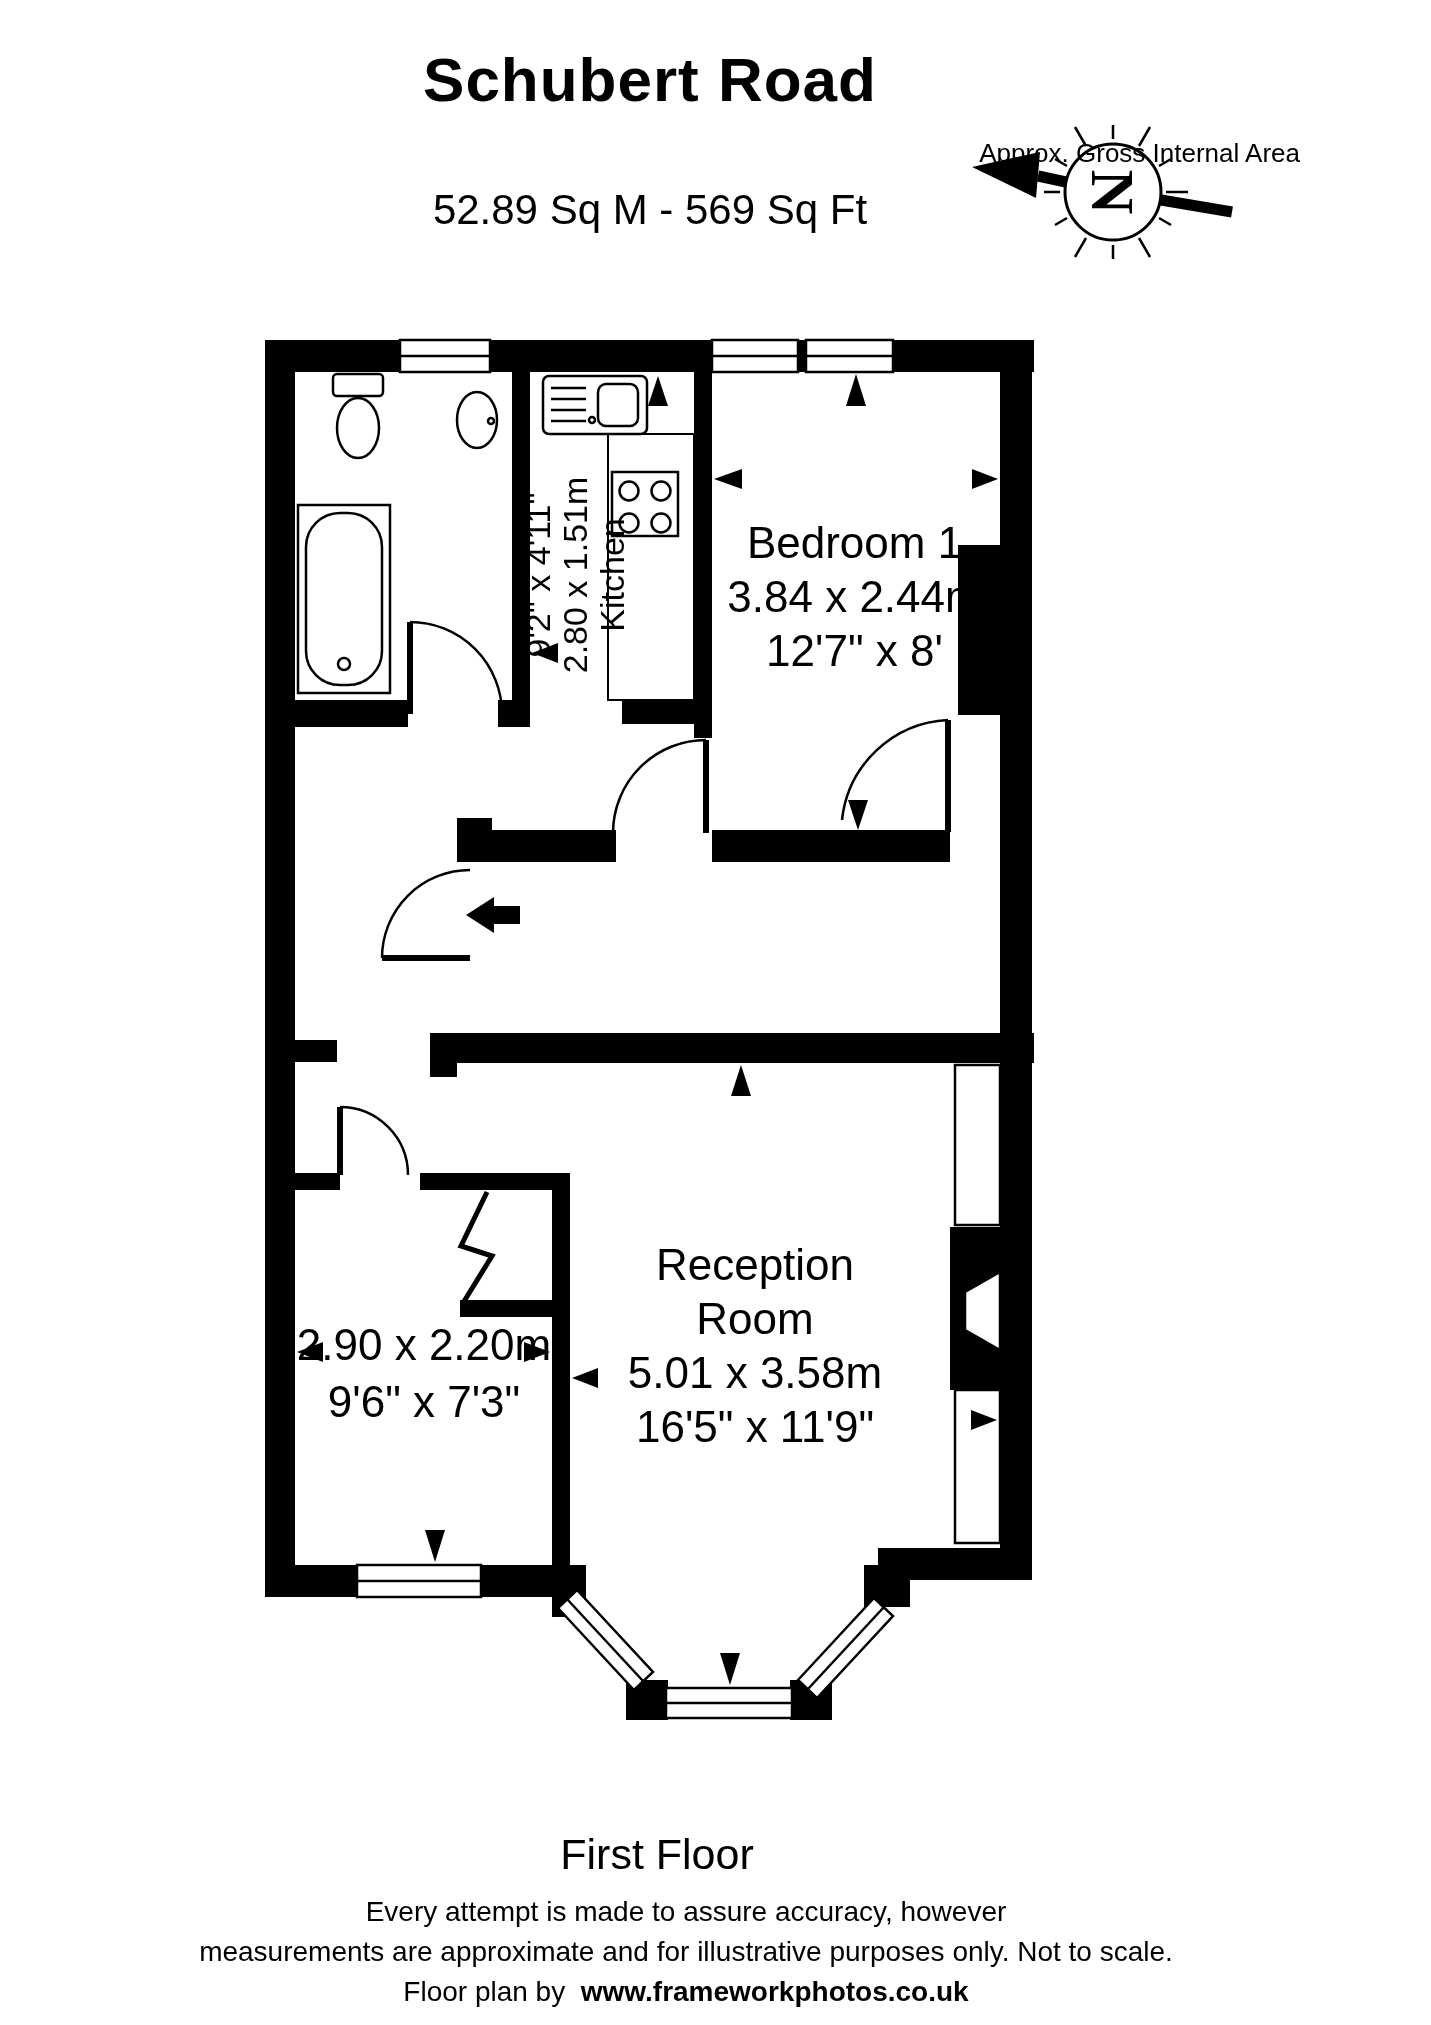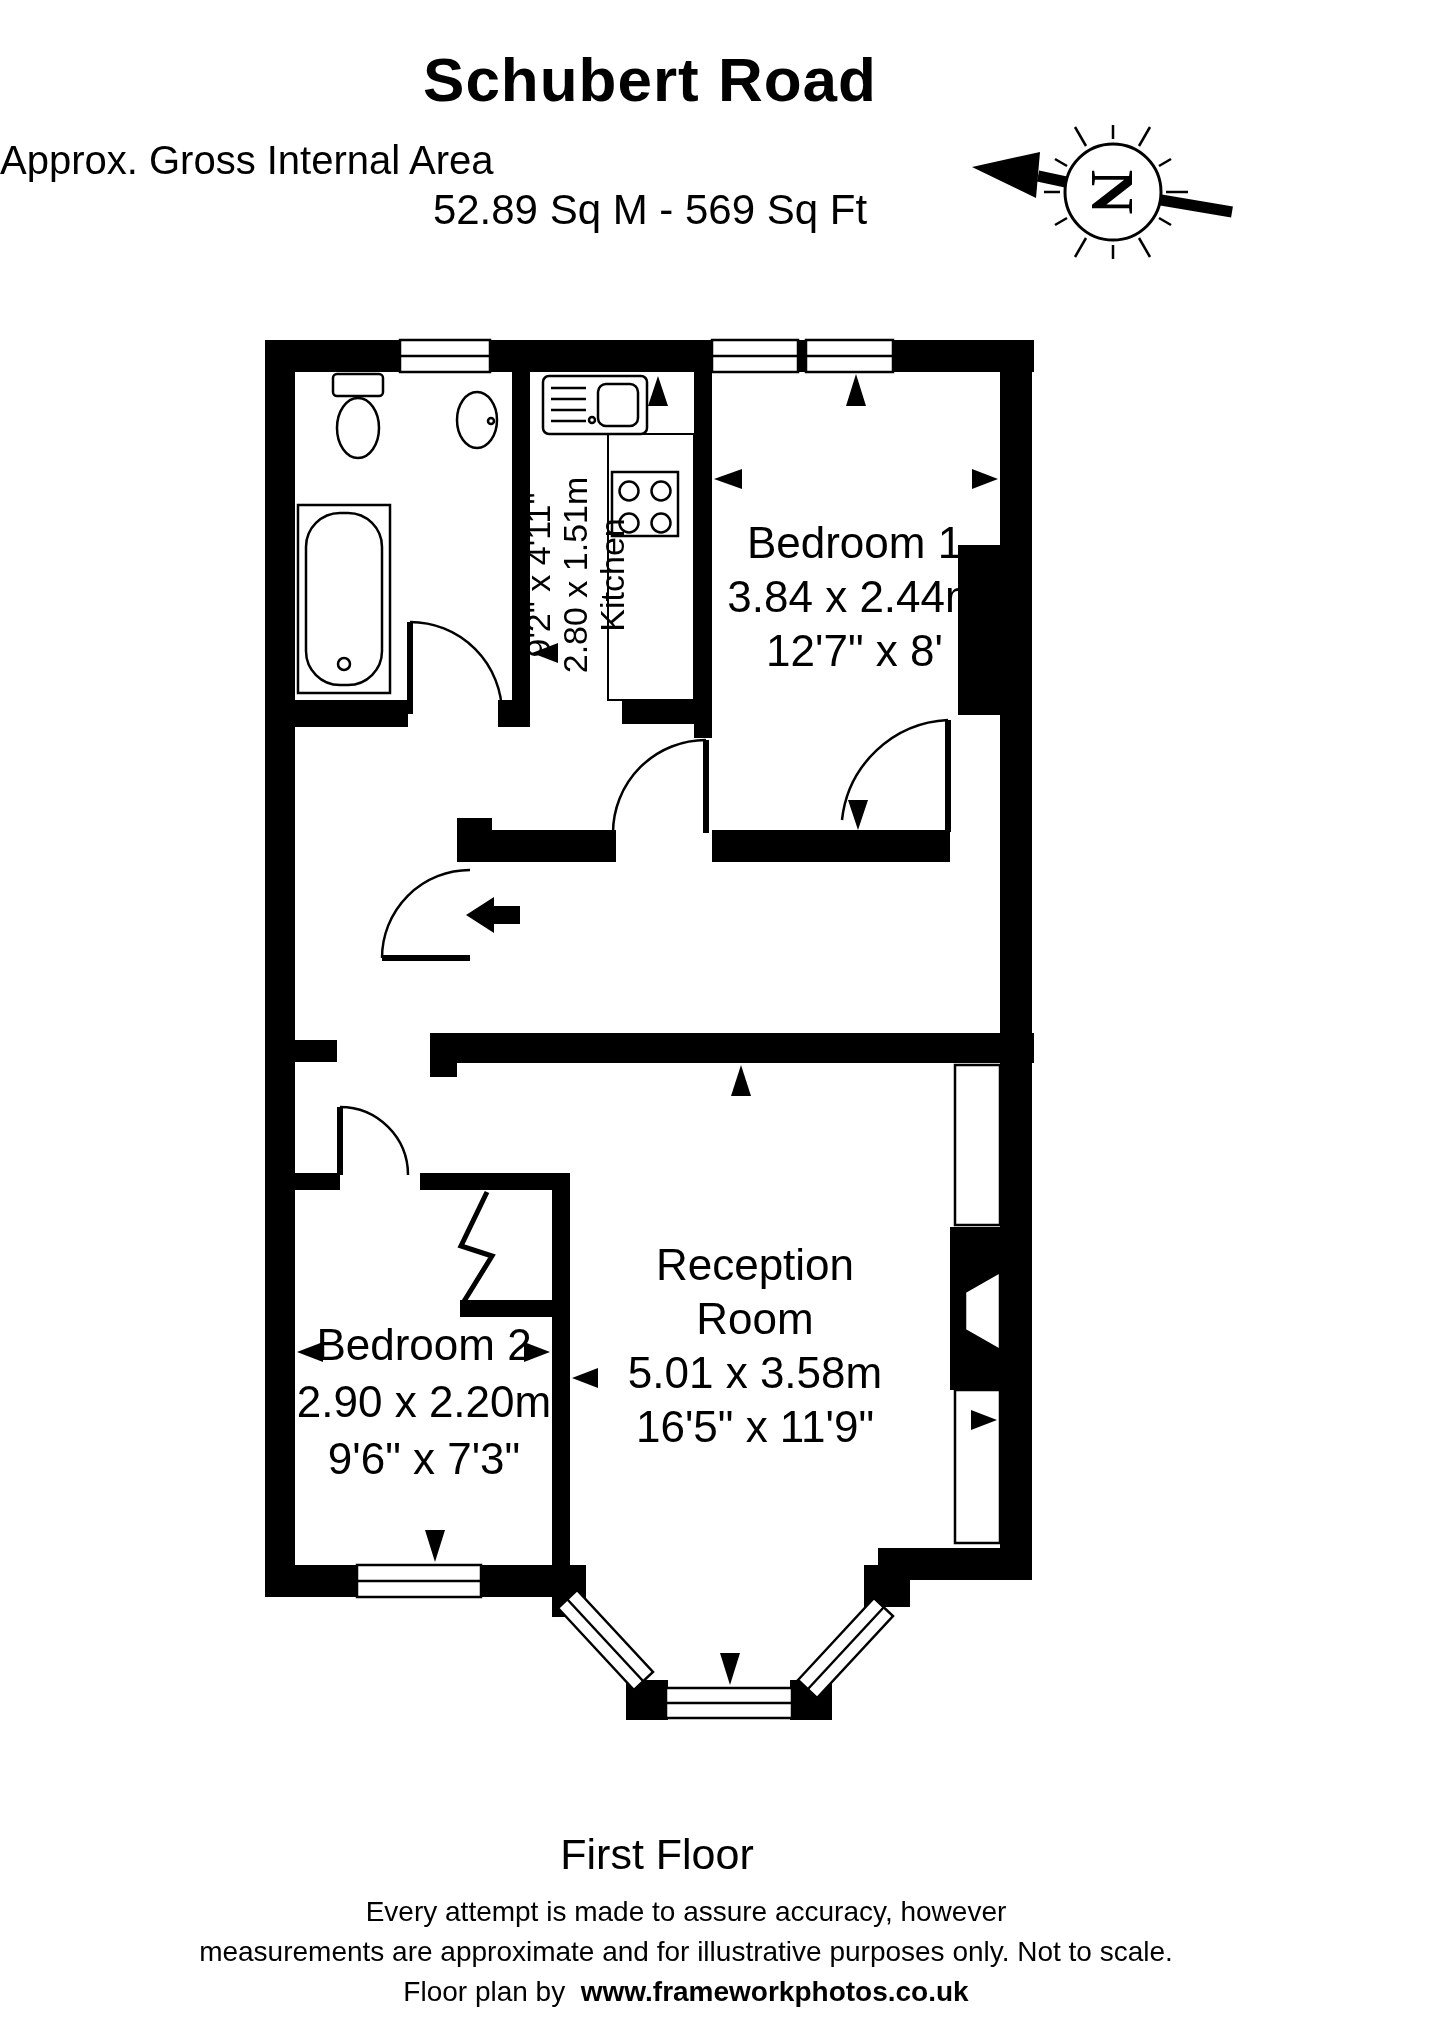--- a/index.html
+++ b/index.html
@@ -1,21 +1,21 @@
 <!DOCTYPE html>
 <html><head>
 <meta charset="utf-8">
 <style>
   html,body{margin:0;padding:0;background:#888;}
   .page{position:relative;width:1431px;height:2025px;background:#ffffff;overflow:hidden;
         font-family:"Liberation Sans",sans-serif;color:#000;}
   .plan-svg{position:absolute;left:0;top:0;width:1431px;height:2025px;}
   .label{position:absolute;text-align:center;white-space:nowrap;transform:translateX(-50%);color:#000;}
   .title{top:44px;left:0;width:1300px;text-align:center;font-size:62px;font-weight:bold;letter-spacing:1px;}
-  .sub1{top:138px;left:0;width:1300px;text-align:left;font-size:40px;}
+  .sub1{top:138px;left:0;width:1300px;text-align:right;font-size:26px;}
   .sub2{top:186px;left:0;width:1300px;text-align:center;font-size:42px;}
   .room-label{font-size:44px;line-height:54px;}
   .kitchen-label{position:absolute;left:575px;top:575px;transform:translate(-50%,-50%) rotate(-90deg);
                  font-size:34px;line-height:37px;text-align:center;white-space:nowrap;color:#000;}
   .first-floor{top:1830px;left:657px;font-size:43px;}
   .footer{position:absolute;top:1892px;left:0;width:1300px;text-align:center;
           font-size:28px;line-height:40px;color:#000;padding-left:36px;}
   .footer b{font-weight:bold;margin-top:8px;}
 </style>
 </head>
@@ -232,21 +232,20 @@
     <div>12'7" x 8'</div>
   </div>
 
   <div class="kitchen-label">
     <div>9'2" x 4'11"</div>
     <div>2.80 x 1.51m</div>
     <div>Kitchen</div>
   </div>
 
   <div class="label room-label" style="left:424px;top:1316px;line-height:57px;">
-    <div>Bedroom 2</div>
     <div>2.90 x 2.20m</div>
     <div>9'6" x 7'3"</div>
   </div>
 
   <div class="label room-label" style="left:755px;top:1238px;">
     <div>Reception</div>
     <div>Room</div>
     <div>5.01 x 3.58m</div>
     <div>16'5" x 11'9"</div>
   </div>

